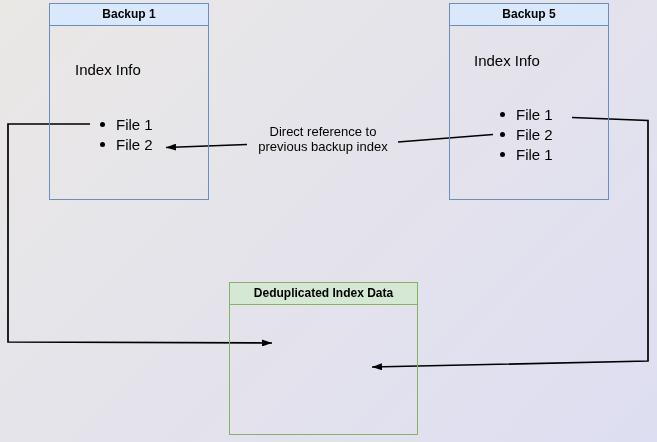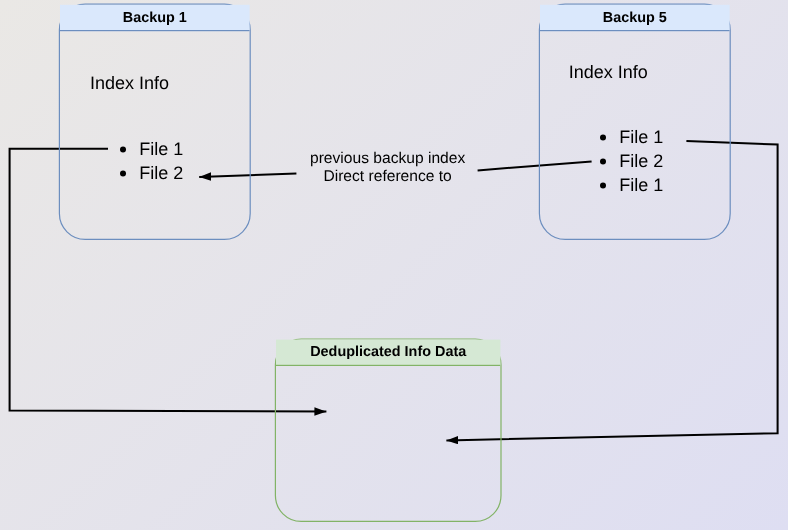--- a/index.html
+++ b/index.html
@@ -11,21 +11,21 @@
   .canvas{
     position:relative;width:657px;height:442px;
     background:linear-gradient(135deg, var(--c-bg_top_left,#eae8e5) 0%, var(--c-bg_bottom_right,#dedef2) 100%);
   }
   .arrow-layer{position:absolute;left:0;top:0;width:657px;height:442px;pointer-events:none;}
   .arrow-layer polyline,.arrow-layer line{
     fill:none;stroke:var(--c-arrow,#000);stroke-width:1.7px;
   }
   .arrow-layer marker path{fill:var(--c-arrow,#000);stroke:none;}
 
-  .node{position:absolute;box-sizing:border-box;border-radius:22px;}
+  .node{position:absolute;box-sizing:border-box;}
   .node.blue{border:1.5px solid var(--c-blue_border,#6c8ebf);}
   .node.green{border:1.5px solid var(--c-green_border,#82b366);}
   .node-header{
     box-sizing:border-box;height:22px;line-height:20px;
     text-align:center;font-weight:bold;font-size:12px;
   }
   .blue .node-header{
     background:var(--c-blue_fill,#dae8fc);
     border-bottom:1.5px solid var(--c-blue_border,#6c8ebf);
   }
@@ -106,21 +106,21 @@
           <span>File 2</span>
         </li>
       <li>
           <span class="bullet"></span>
           <span>File 1</span>
         </li>
     </ul>
   </div>
 
   <div class="node green" id="dedup">
-    <div class="node-header">Deduplicated Info Data</div>
+    <div class="node-header">Deduplicated Index Data</div>
   </div>
 
   <div class="annotation">
+    <span>Direct reference to</span>
     <span>previous backup index</span>
-    <span>Direct reference to</span>
   </div>
 
 </div>
 
 </body></html>

